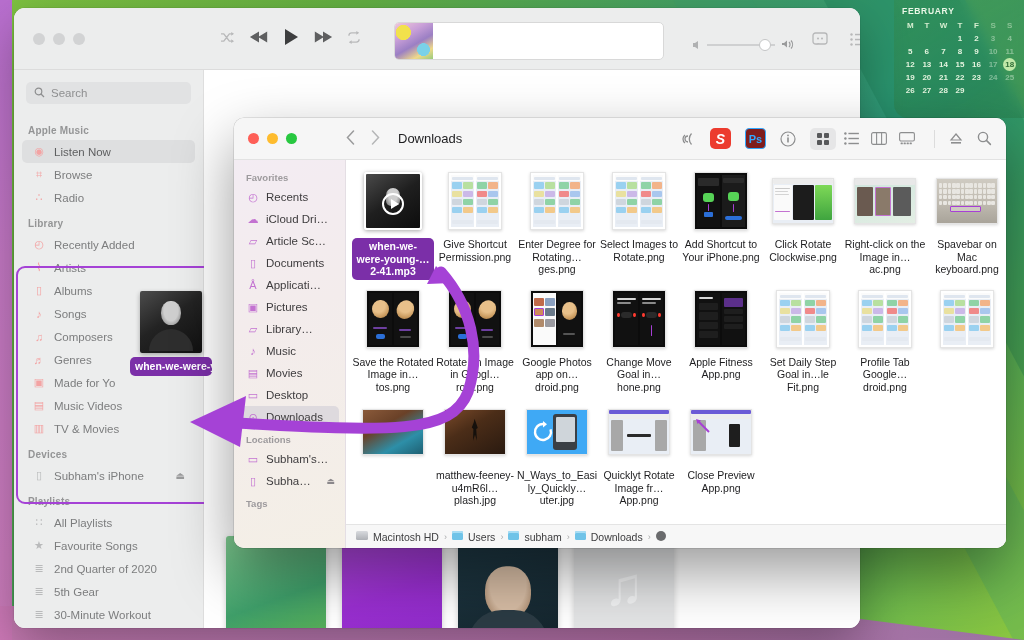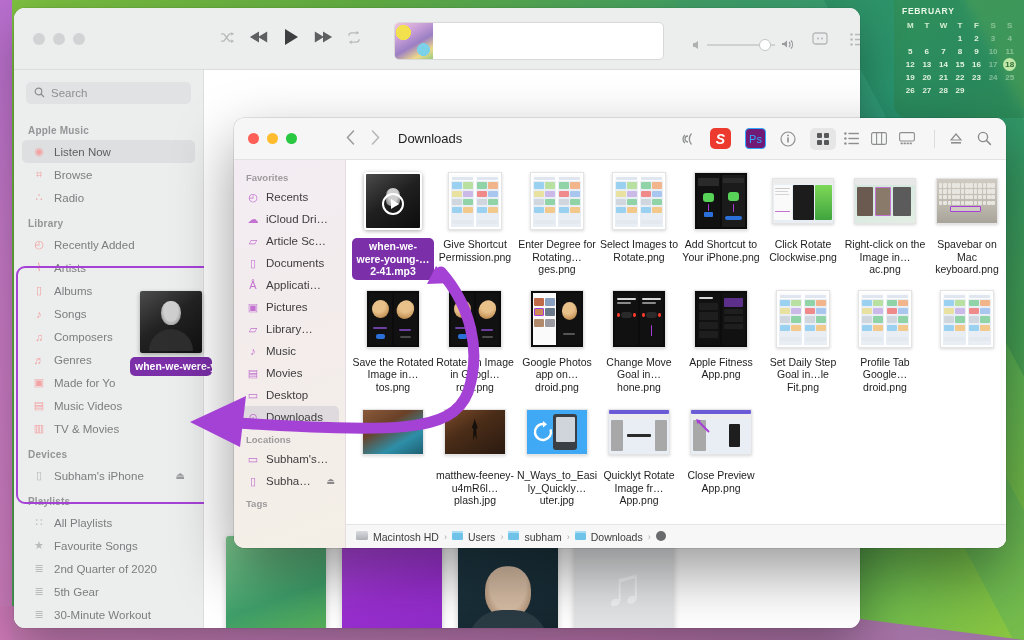--- a/index.html
+++ b/index.html
@@ -172,22 +172,22 @@
   .tl-red { background: #fe5f57 !important; }
   .tl-yellow { background: #febc2e !important; }
   .tl-green { background: #28c840 !important; }
   .f-traffic { display: flex; gap: 8px; padding-left: 14px; width: 108px; }
   .f-nav { display: flex; gap: 16px; color: #9a9b9c; font-size: 15px; margin-left: 4px; }
   .f-path-title { margin-left: 18px; font-size: 13px; color: #1d1d1f; font-weight: 400; }
   .f-tools { margin-left: auto; display: flex; align-items: center; gap: 14px; padding-right: 14px; }
   .f-tools .tic { color: #8d8e8f; font-size: 14px; display: flex; align-items: center; }
   .app-s { width: 21px; height: 21px; border-radius: 5px; background: #ec3b2e; color: #fff;
            font-size: 14px; font-weight: bold; display: flex; align-items: center; justify-content: center; font-style: italic; }
-  .app-ps { width: 21px; height: 21px; border-radius: 4px; background: #701a75; color: #31a8ff;
-            font-size: 11px; font-weight: normal; display: flex; align-items: center; justify-content: center;
+  .app-ps { width: 21px; height: 21px; border-radius: 4px; background: #7f1d1d; color: #31a8ff;
+            font-size: 11px; font-weight: bold; display: flex; align-items: center; justify-content: center;
             border: 1px solid #31a8ff; }
   .seg { display: flex; align-items: center; gap: 2px; }
   .seg .sb { width: 26px; height: 22px; border-radius: 5px; display: flex; align-items: center; justify-content: center; color: #8d8e8f; font-size: 13px; }
   .seg .sb.on { background: #e6e6e7; color: #57585a; }
   .vsep { width: 1px; height: 18px; background: #dcdcdc; }
 
   #finder-body { display: flex; height: 388px; }
   #finder-sidebar {
     width: 112px; height: 388px; position: relative; overflow: hidden;
     background: linear-gradient(160deg, #f3ecf3 0%, #f3ecec 40%, #f4efe6 100%);

